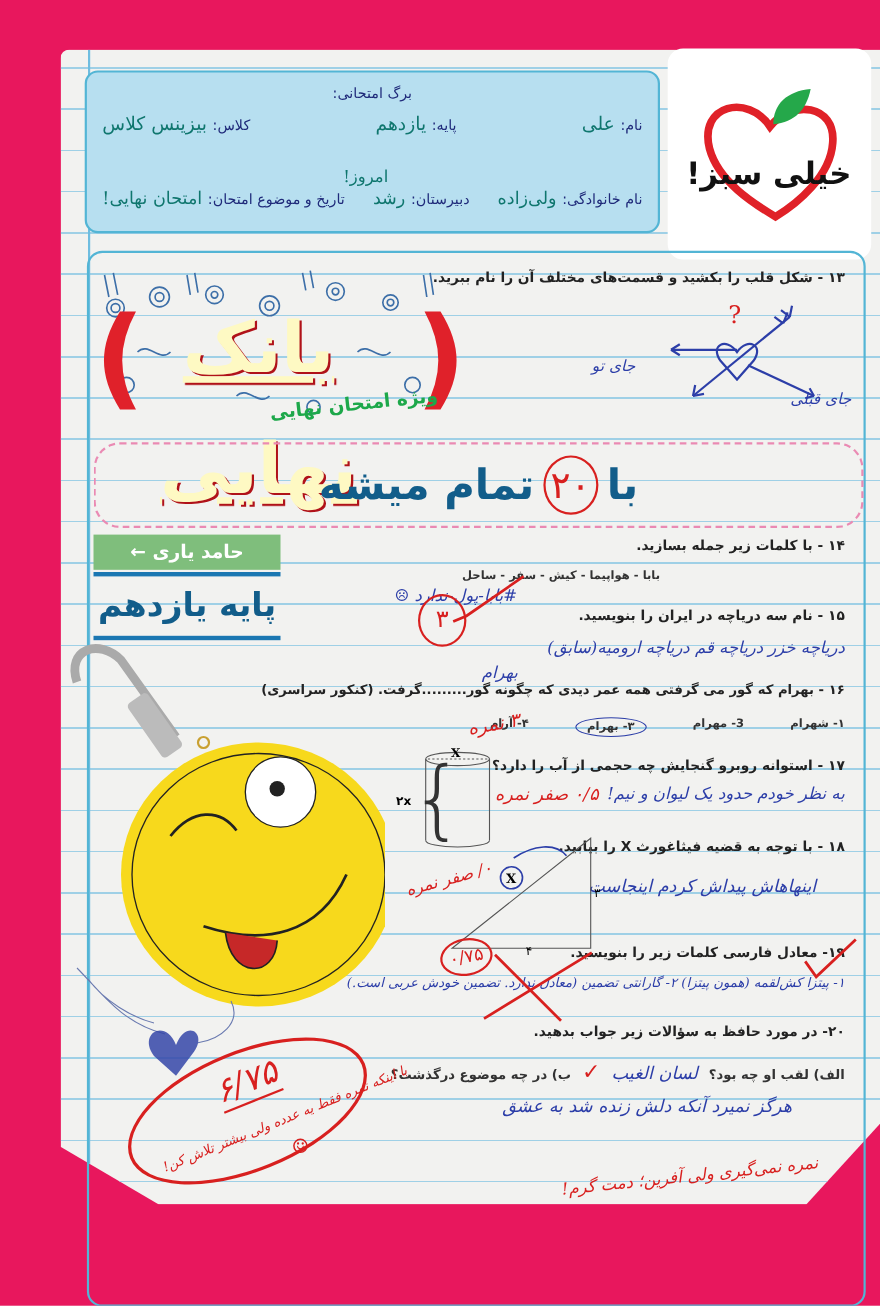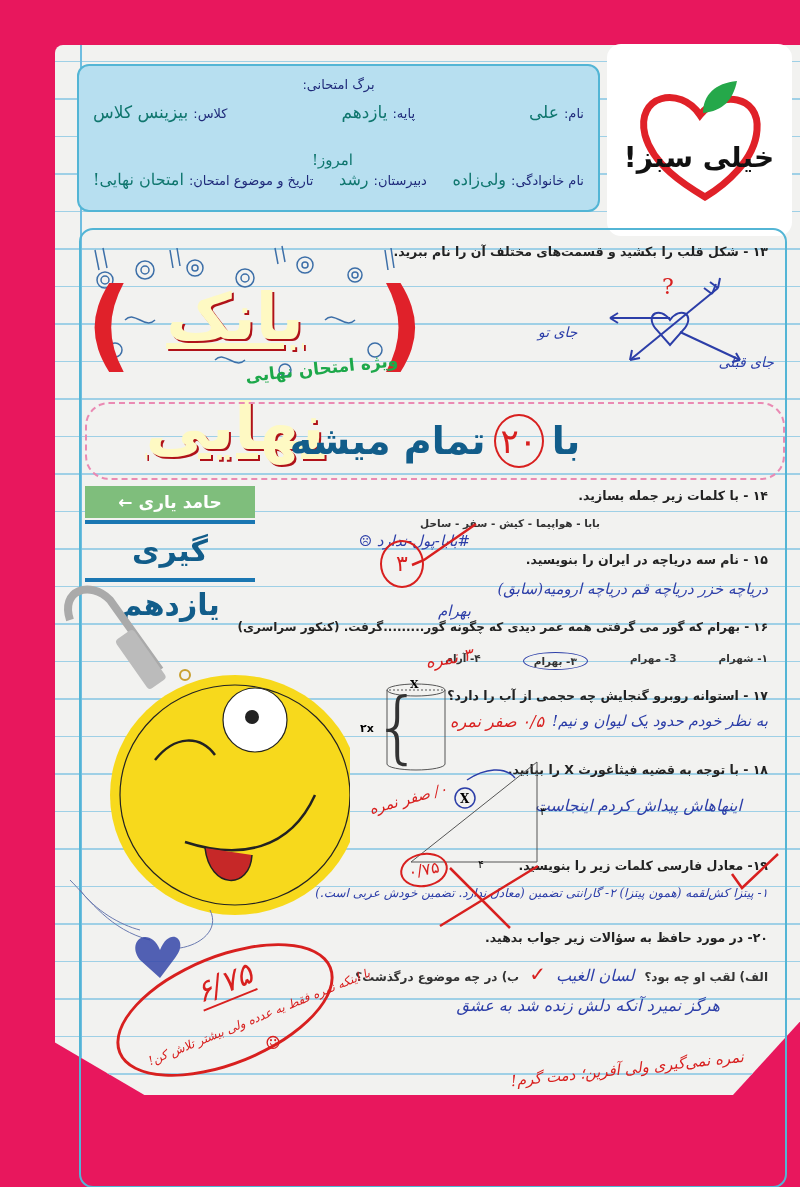--- a/index.html
+++ b/index.html
@@ -185,21 +185,21 @@
 <div class="banner">
   <span class="banner-text">با</span>
   <span class="circle-20">۲۰</span>
   <span class="banner-text">تمام میشه</span>
 </div>
 
 <div class="author-tag">
   <span>حامد یاری</span>
   <span>←</span>
 </div>
-<div class="grade-title">گیری یازدهم</div>
+<div class="grade-title">پایه یازدهم</div>
 
 <div class="q" style="right:32px; top:488px;">۱۴ - با کلمات زیر جمله بسازید.</div>
 <div class="q q-sm" style="right:200px; top:517px;">بابا - هواپیما - کیش - سفر - ساحل</div>
 <div class="hand-blue" style="position:absolute; right:330px; top:532px; font-size:15px; direction:rtl;">#بابا-پول-ندارد ☹</div>
 <div style="position:absolute; left:380px; top:540px; width:44px; height:48px; border:2px solid #d8201f; border-radius:50%; color:#d8201f; font-size:22px; text-align:center; line-height:44px; font-family:'DejaVu Serif',serif;">۳</div>
 <svg style="position:absolute; left:410px; top:520px;" width="70" height="50">
     <path d="M2 45 L14 40 L66 4" stroke="#d8201f" stroke-width="2.5" fill="none"></path>
   </svg>
 
 <div class="q" style="right:32px; top:552px;">۱۵ - نام سه دریاچه در ایران را بنویسید.</div>

